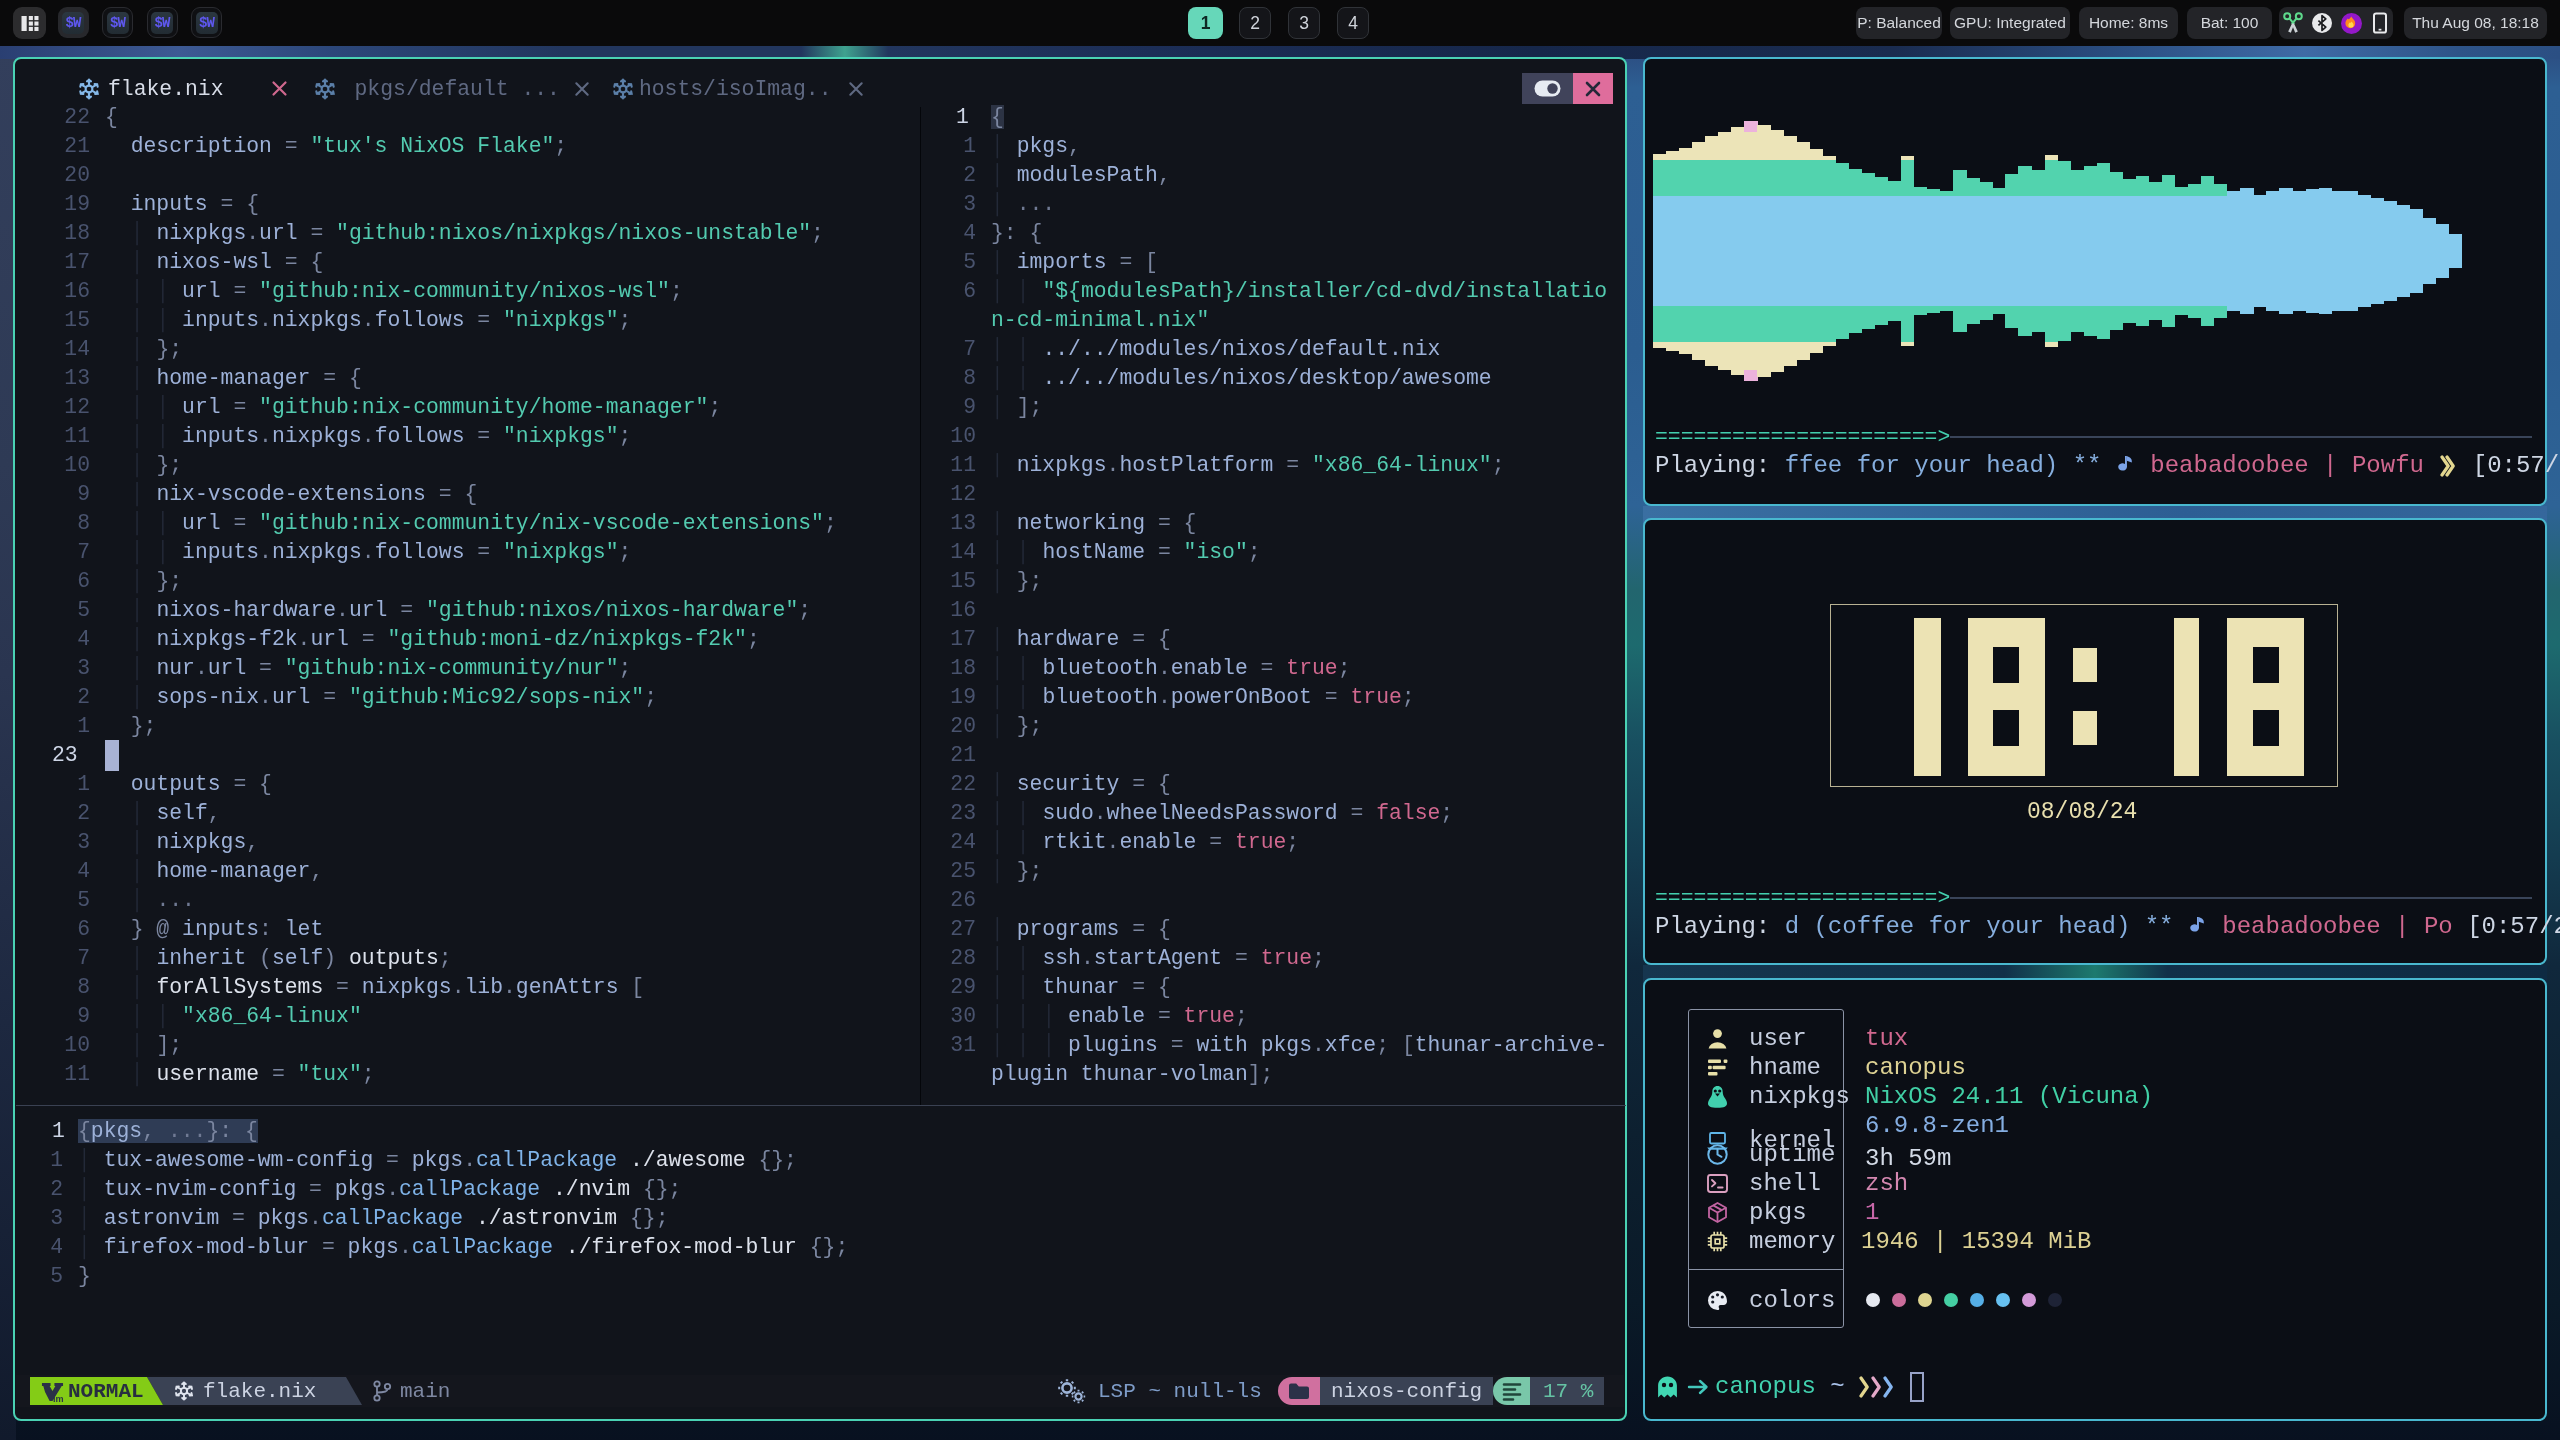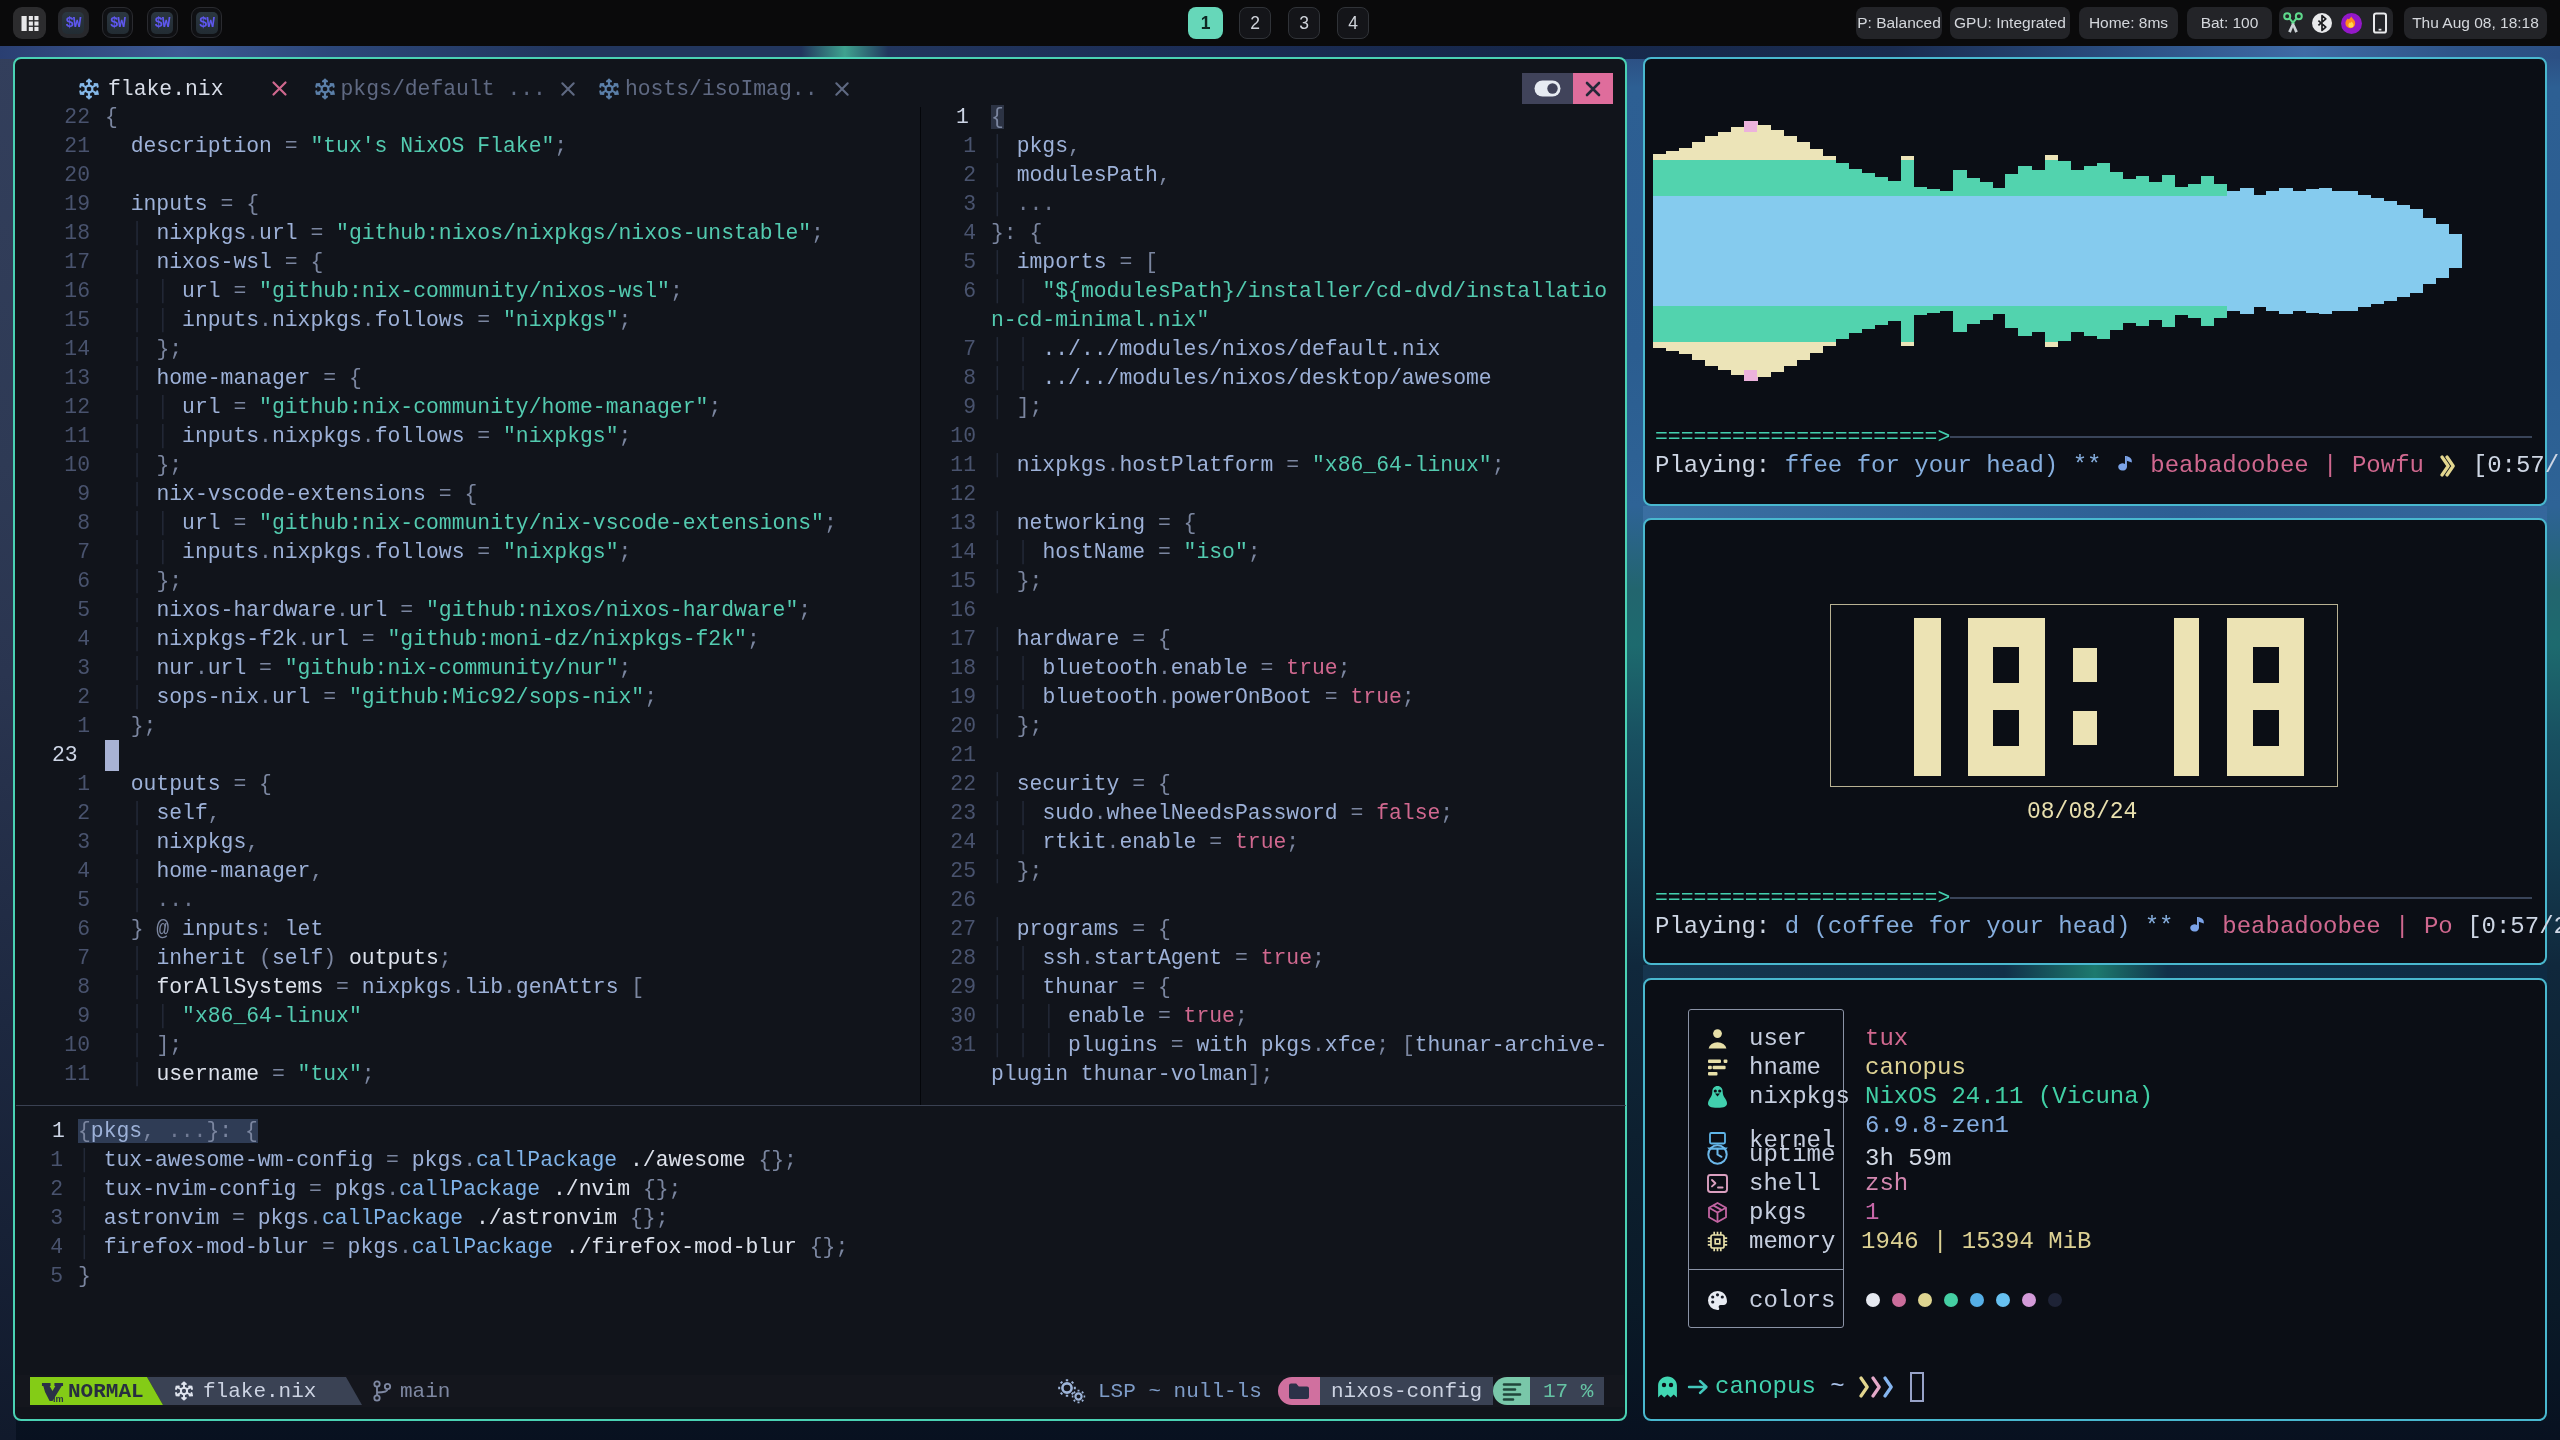--- a/index.html
+++ b/index.html
@@ -142,21 +142,21 @@
           <g>
             <path d="M12 8.2V2.6M10 4.4l2-1.6 2 1.6"></path>
             <path d="M12 15.8v5.6M10 19.6l2 1.6 2-1.6"></path>
             <path d="M15.3 10.1l4.85-2.8M17.6 7.1l2.55.2 .55 2.5"></path>
             <path d="M8.7 13.9l-4.85 2.8M6.4 16.9l-2.55-.2-.55-2.5"></path>
             <path d="M15.3 13.9l4.85 2.8M20.15 14.2l.55 2.5-2.55.2"></path>
             <path d="M8.7 10.1L3.85 7.3M3.3 9.8l.55-2.5 2.55-.2"></path>
           </g>
         </g>
       </svg>
-      <span class="tabtxt" style="color:#5f6982;margin-left:4px;">pkgs/default ...</span>
+      <span class="tabtxt" style="color:#5f6982;margin-left:18px;">pkgs/default ...</span>
 <span style="width:13px;"></span>
       <svg width="18" height="18" viewBox="0 0 19 19">
         <path d="M3.5 3.5l12 12M15.5 3.5l-12 12" stroke="#5f6982" stroke-width="2.2" stroke-linecap="round"></path>
       </svg>
 <span style="width:20px;"></span>
       <svg width="24" height="24" viewBox="0 0 24 24">
         <g stroke="#5b7fa8" stroke-width="2.1" fill="none" stroke-linecap="round">
           <circle cx="12" cy="12" r="3.4"></circle>
           <g>
             <path d="M12 8.2V2.6M10 4.4l2-1.6 2 1.6"></path>

